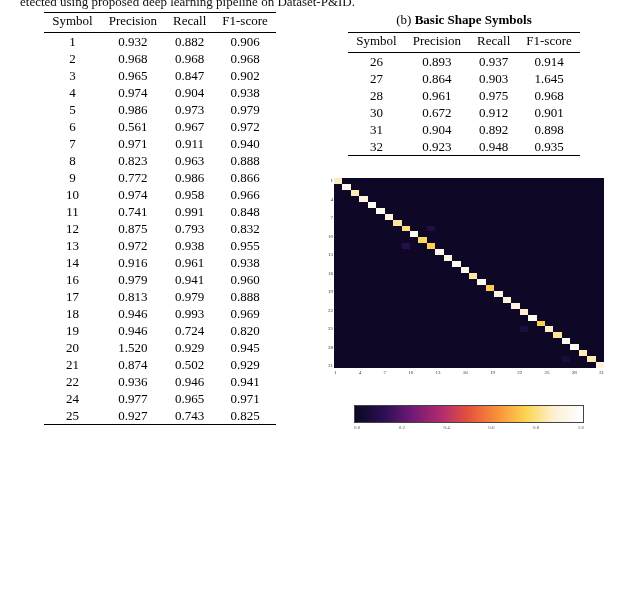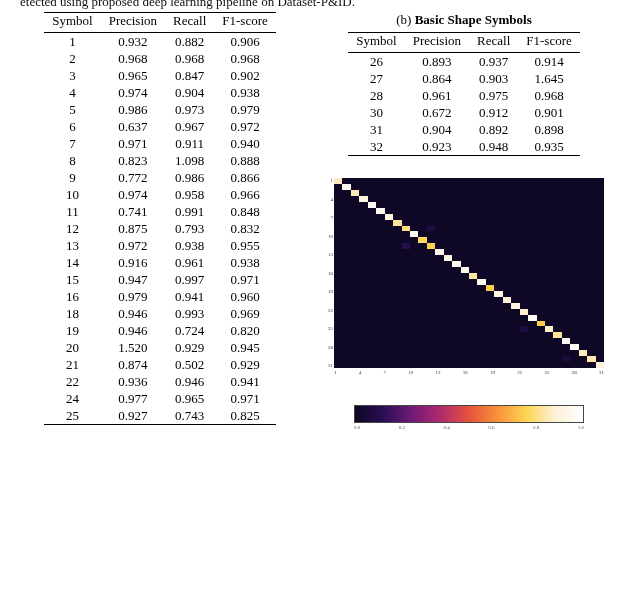--- a/index.html
+++ b/index.html
@@ -123,34 +123,34 @@
               <td>0.938</td>
             </tr>
             <tr>
               <td class="sym">5</td>
               <td>0.986</td>
               <td>0.973</td>
               <td>0.979</td>
             </tr>
             <tr>
               <td class="sym">6</td>
-              <td>0.637</td>
+              <td>0.561</td>
               <td>0.967</td>
               <td>0.972</td>
             </tr>
             <tr>
               <td class="sym">7</td>
               <td>0.971</td>
               <td>0.911</td>
               <td>0.940</td>
             </tr>
             <tr>
               <td class="sym">8</td>
               <td>0.823</td>
-              <td>1.098</td>
+              <td>0.963</td>
               <td>0.888</td>
             </tr>
             <tr>
               <td class="sym">9</td>
               <td>0.772</td>
               <td>0.986</td>
               <td>0.866</td>
             </tr>
             <tr>
               <td class="sym">10</td>
@@ -176,30 +176,30 @@
               <td>0.938</td>
               <td>0.955</td>
             </tr>
             <tr>
               <td class="sym">14</td>
               <td>0.916</td>
               <td>0.961</td>
               <td>0.938</td>
             </tr>
             <tr>
-              <td class="sym">15</td>
-              <td>0.947</td>
-              <td>0.997</td>
-              <td>0.971</td>
-            </tr>
-            <tr>
               <td class="sym">16</td>
               <td>0.979</td>
               <td>0.941</td>
               <td>0.960</td>
+            </tr>
+            <tr>
+              <td class="sym">17</td>
+              <td>0.813</td>
+              <td>0.979</td>
+              <td>0.888</td>
             </tr>
             <tr>
               <td class="sym">18</td>
               <td>0.946</td>
               <td>0.993</td>
               <td>0.969</td>
             </tr>
             <tr>
               <td class="sym">19</td>
               <td>0.946</td>

